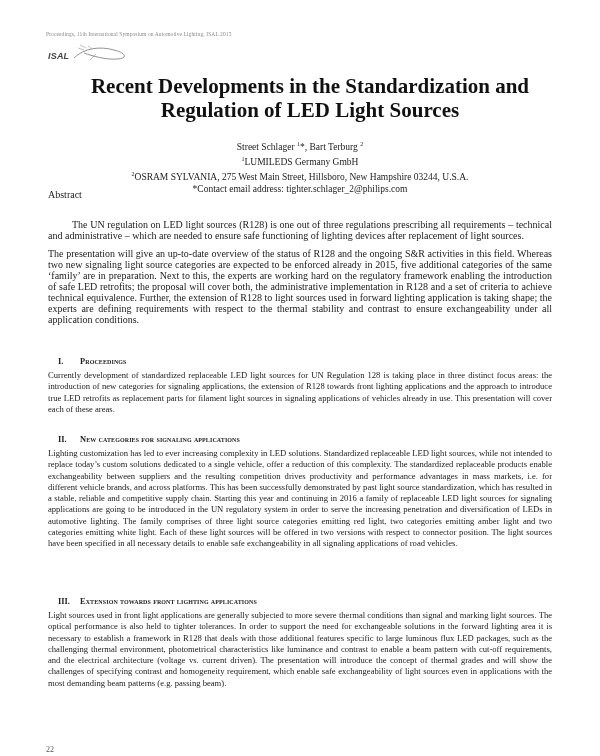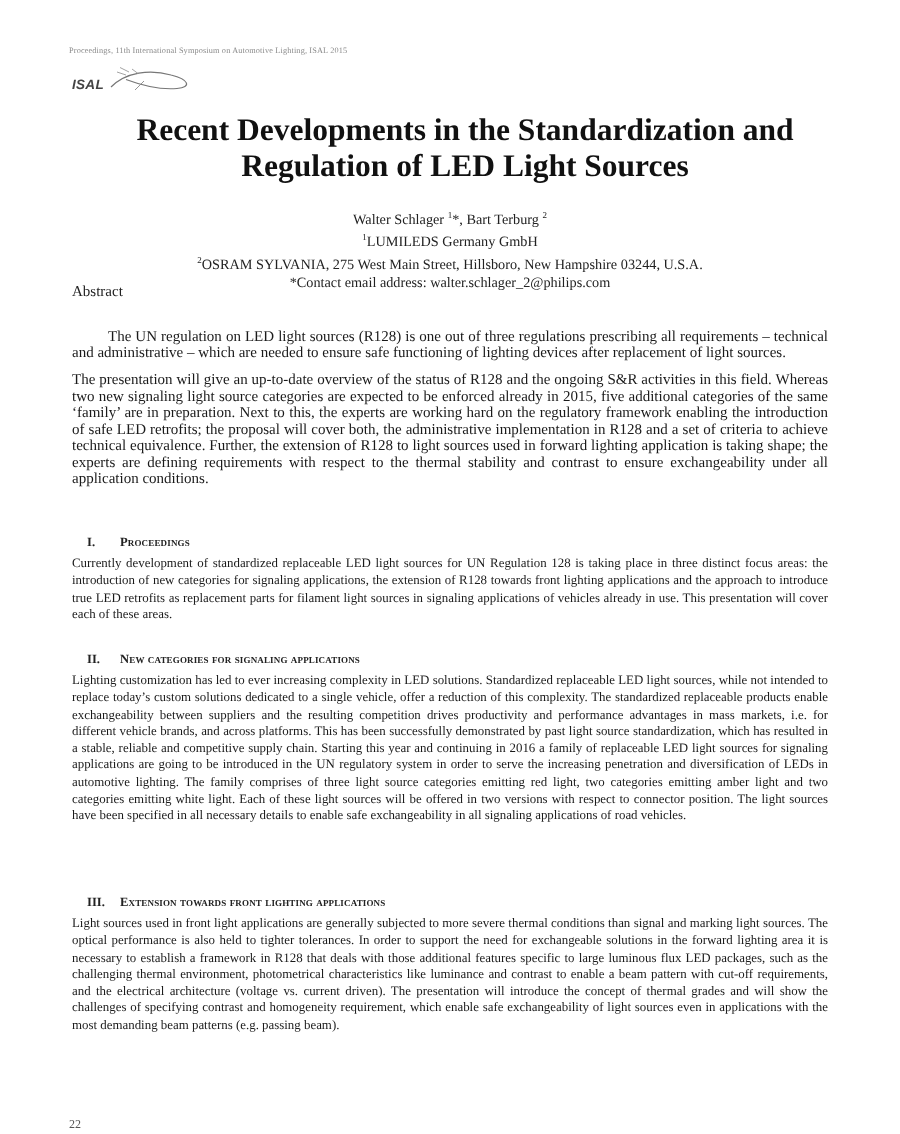--- a/index.html
+++ b/index.html
@@ -135,29 +135,29 @@
   <div class="proceedings">Proceedings, 11th International Symposium on Automotive Lighting, ISAL 2015</div>
 </div>
 
 <div class="title">
   <div>Recent Developments in the Standardization and</div>
   <div>Regulation of LED Light Sources</div>
 </div>
 
 <div class="authors">
   <div>
-    <span>Walter Schlager </span><sup>1</sup><span>*,  Bart Terburg </span><sup>2</sup>
+    <span>Street Schlager </span><sup>1</sup><span>*,  Bart Terburg </span><sup>2</sup>
   </div>
   <div>
     <sup>1</sup><span>LUMILEDS Germany GmbH</span>
   </div>
   <div>
     <sup>2</sup><span>OSRAM SYLVANIA, 275 West Main Street, Hillsboro, New Hampshire 03244, U.S.A.</span>
   </div>
-  <div>*Contact email address: walter.schlager_2@philips.com</div>
+  <div>*Contact email address: tighter.schlager_2@philips.com</div>
 </div>
 
 <div class="abstract-label">Abstract</div>
 
 <div class="para bold indent" style="top:219px;">The UN regulation on LED light sources (R128) is one out of three regulations prescribing all requirements – technical and administrative – which are needed to ensure safe functioning of lighting devices after replacement of light sources.</div>
 
 <div class="para bold" style="top:248px;">The presentation will give an up-to-date overview of the status of R128 and the ongoing S&amp;R activities in this field. Whereas two new signaling light source categories are expected to be enforced already in 2015, five additional categories of the same ‘family’ are in preparation. Next to this, the experts are working hard on the regulatory framework enabling the introduction of safe LED retrofits; the proposal will cover both, the administrative implementation in R128 and a set of criteria to achieve technical equivalence. Further, the extension of R128 to light sources used in forward lighting application is taking shape; the experts are defining requirements with respect to the thermal stability and contrast to ensure exchangeability under all application conditions.</div>
 
 <div class="heading" style="top:357px;">
   <span class="num">I.</span><span class="htext">Proceedings</span>

